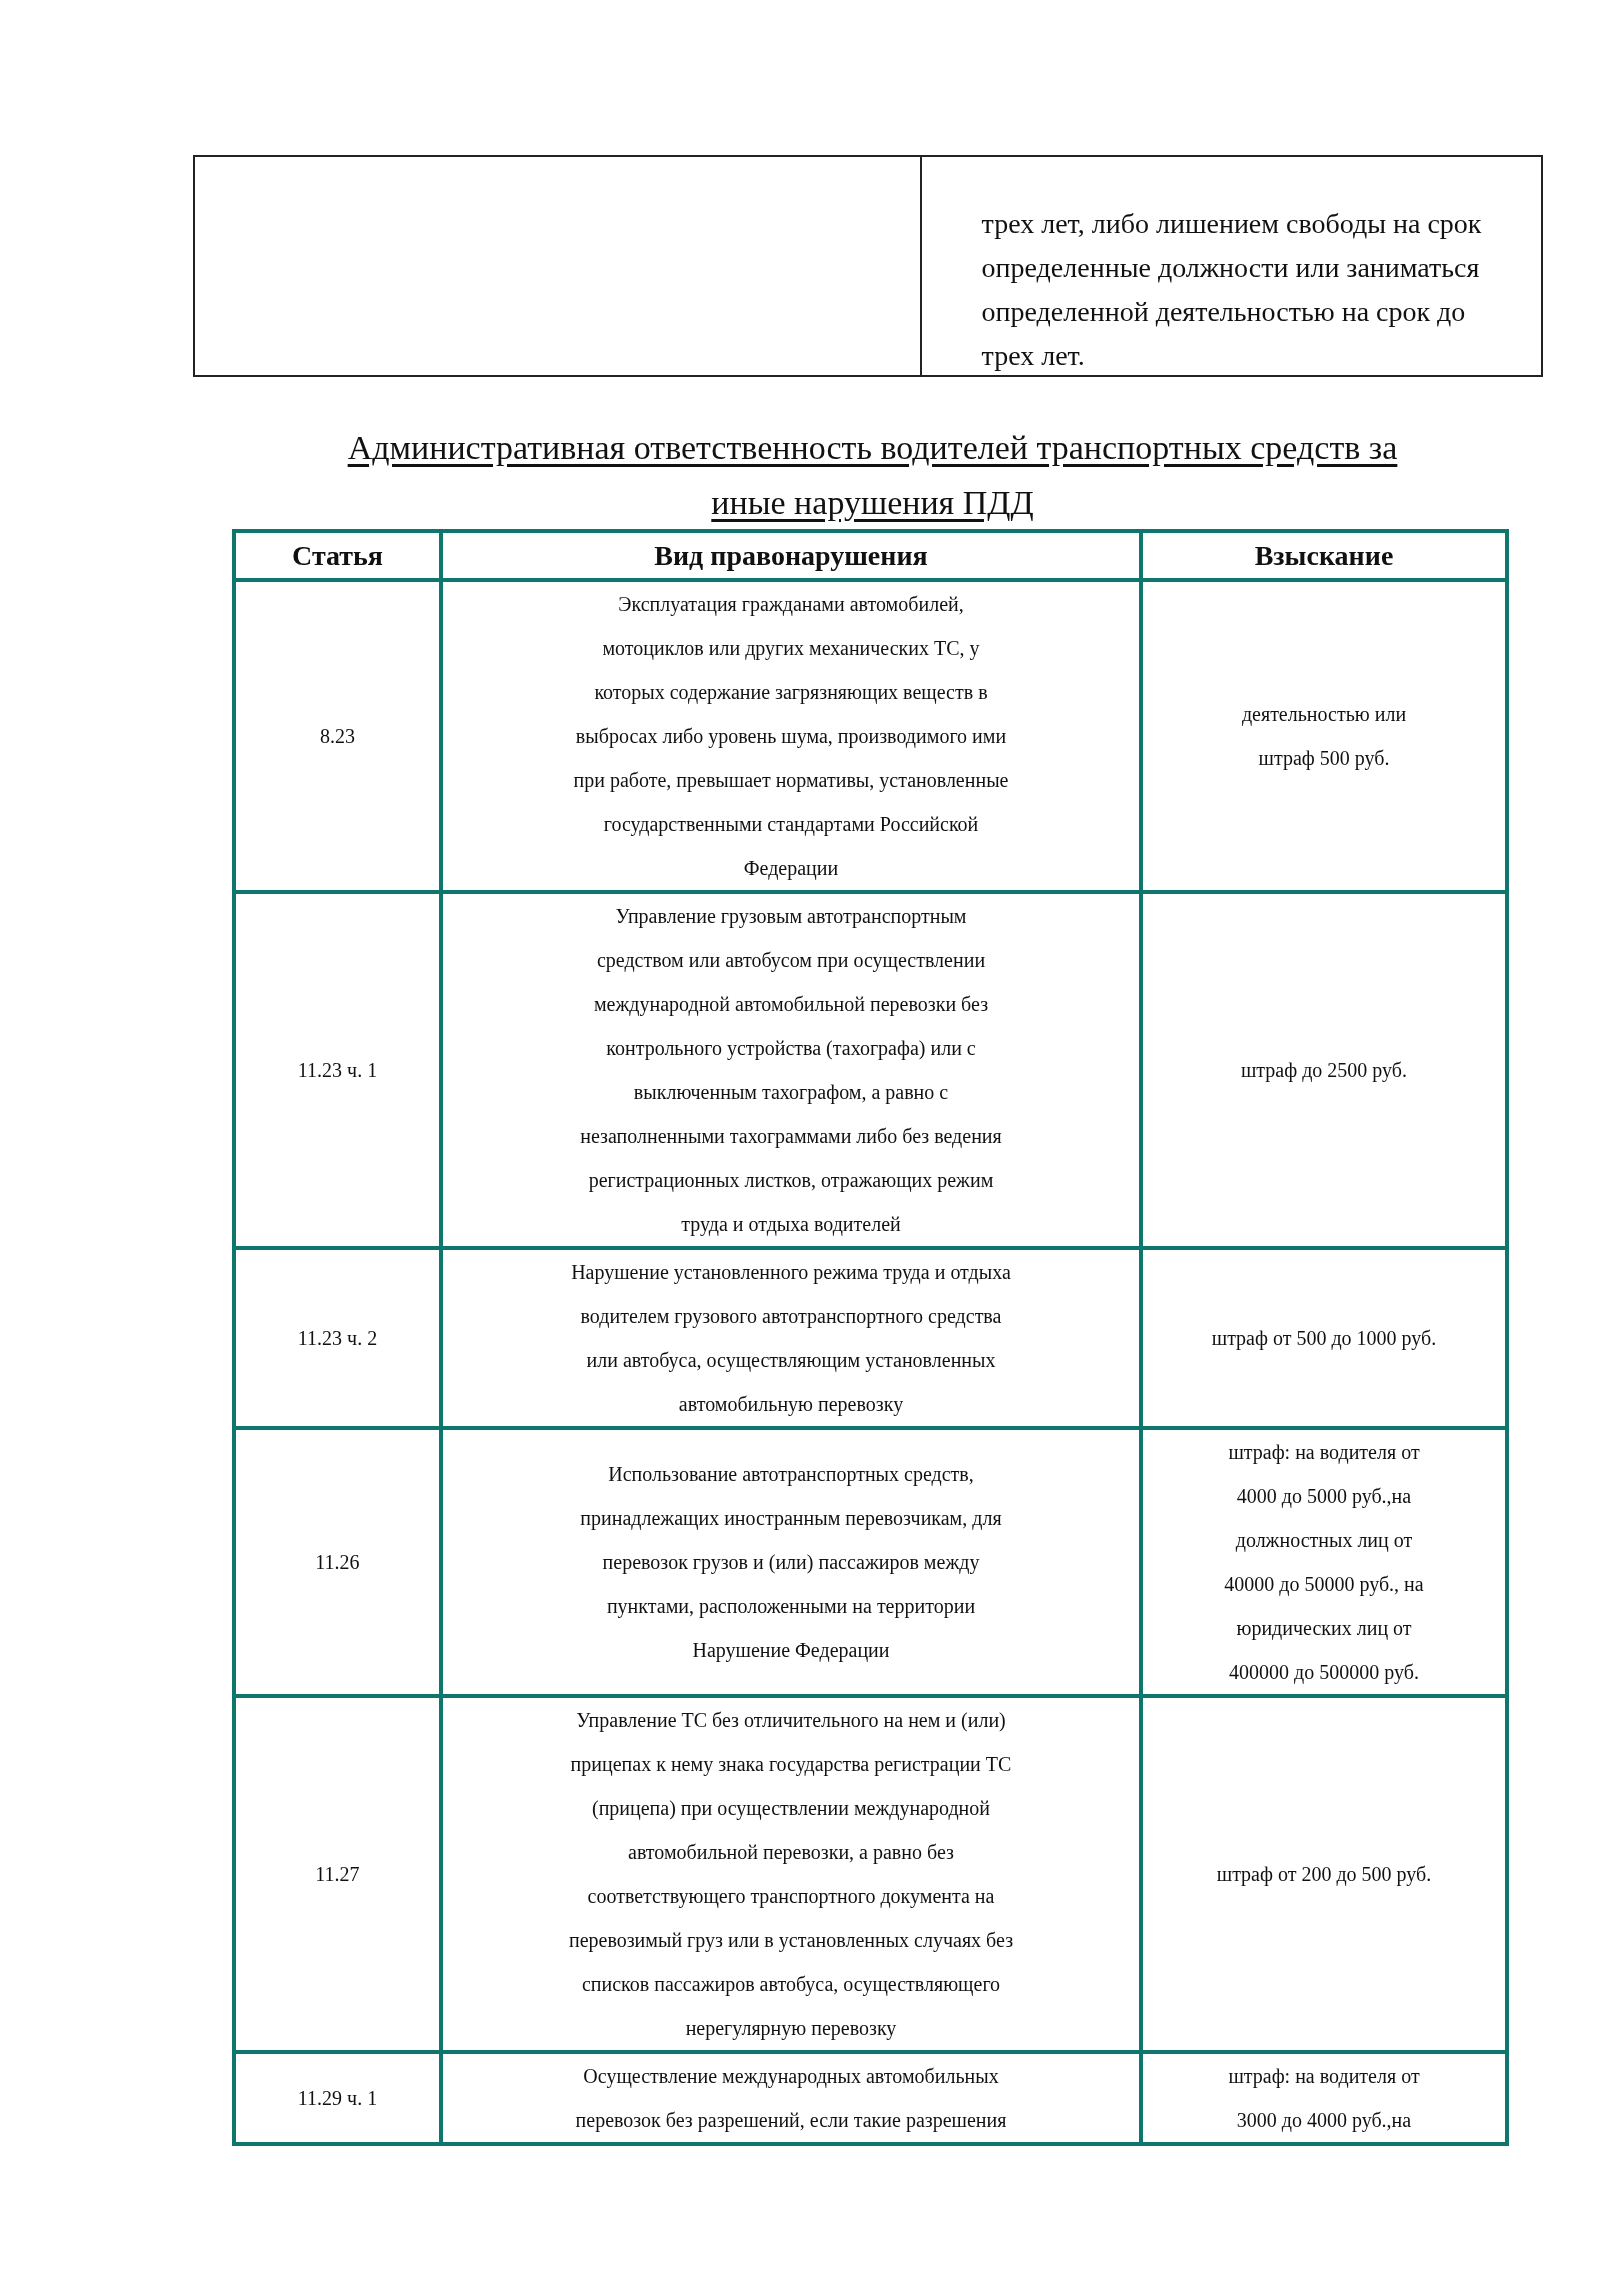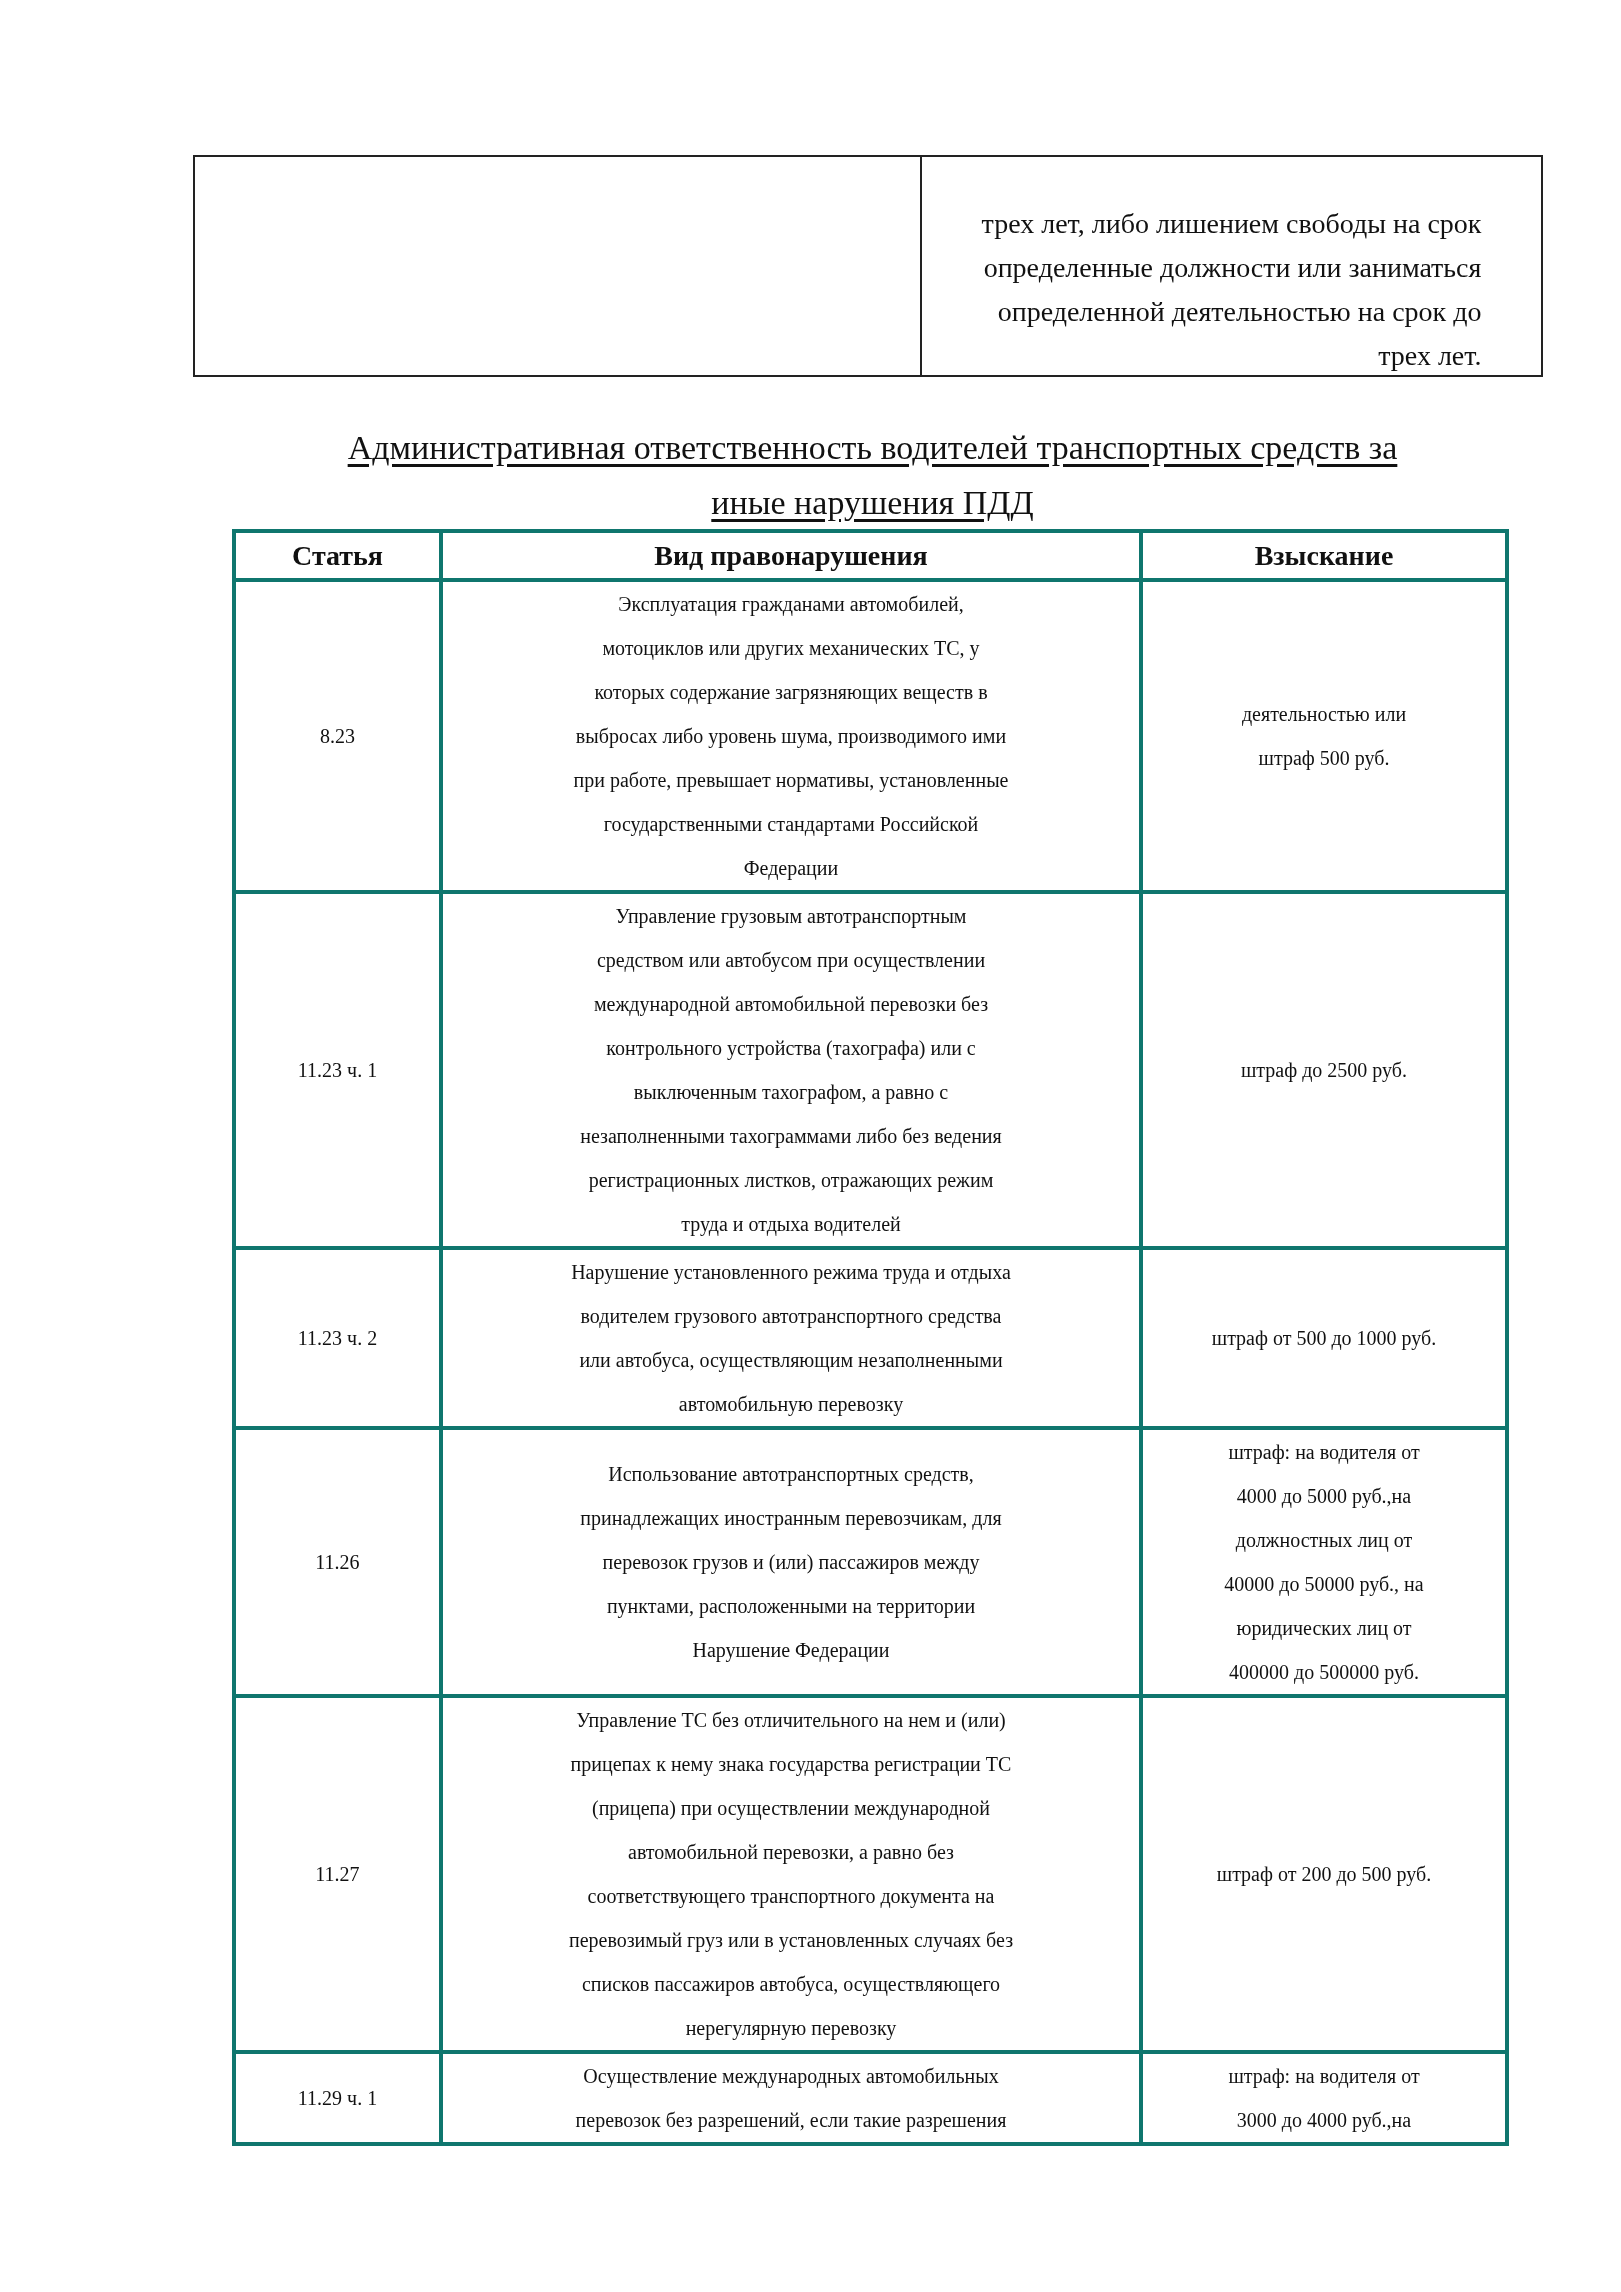--- a/index.html
+++ b/index.html
@@ -1,20 +1,20 @@
 <!DOCTYPE html>
 <html><head>
   <meta charset="utf-8">
   <style>
     html, body { margin: 0; padding: 0; background: #ffffff; }
     body {
       width: 1621px; height: 2293px; position: relative; overflow: hidden;
       font-family: "Liberation Serif", "DejaVu Serif", serif; color: #111111;
     }
-    .cell-text { font-size: 28px; line-height: 44px; text-align: right; margin-top: 48px; }
+    .cell-text { font-size: 28px; line-height: 44px; text-align: left; margin-top: 48px; }
     
     .top-table {
       position: absolute; left: 193px; top: 155px; width: 1350px; height: 222px;
       border: 2px solid #222; box-sizing: border-box; display: flex;
     }
     .top-table .left-cell { width: 727px; border-right: 2px solid #222; box-sizing: border-box; }
     .top-table .right-cell {
       flex: 1; display: flex; align-items: center; justify-content: center;
       padding: 0 9.8px; box-sizing: border-box;
     }
@@ -106,21 +106,21 @@
         </td>
         <td>
           <span class="line">штраф до 2500 руб.</span>
         </td>
       </tr>
       <tr style="height: 176px;">
         <td>11.23 ч. 2</td>
         <td>
           <span class="line">Нарушение установленного режима труда и отдыха</span>
           <span class="line">водителем грузового автотранспортного средства</span>
-          <span class="line">или автобуса, осуществляющим незаполненными</span>
+          <span class="line">или автобуса, осуществляющим установленных</span>
           <span class="line">автомобильную перевозку</span>
         </td>
         <td>
           <span class="line">штраф от 500 до 1000 руб.</span>
         </td>
       </tr>
       <tr style="height: 263px;">
         <td>11.26</td>
         <td>
           <span class="line">Использование автотранспортных средств,</span>

